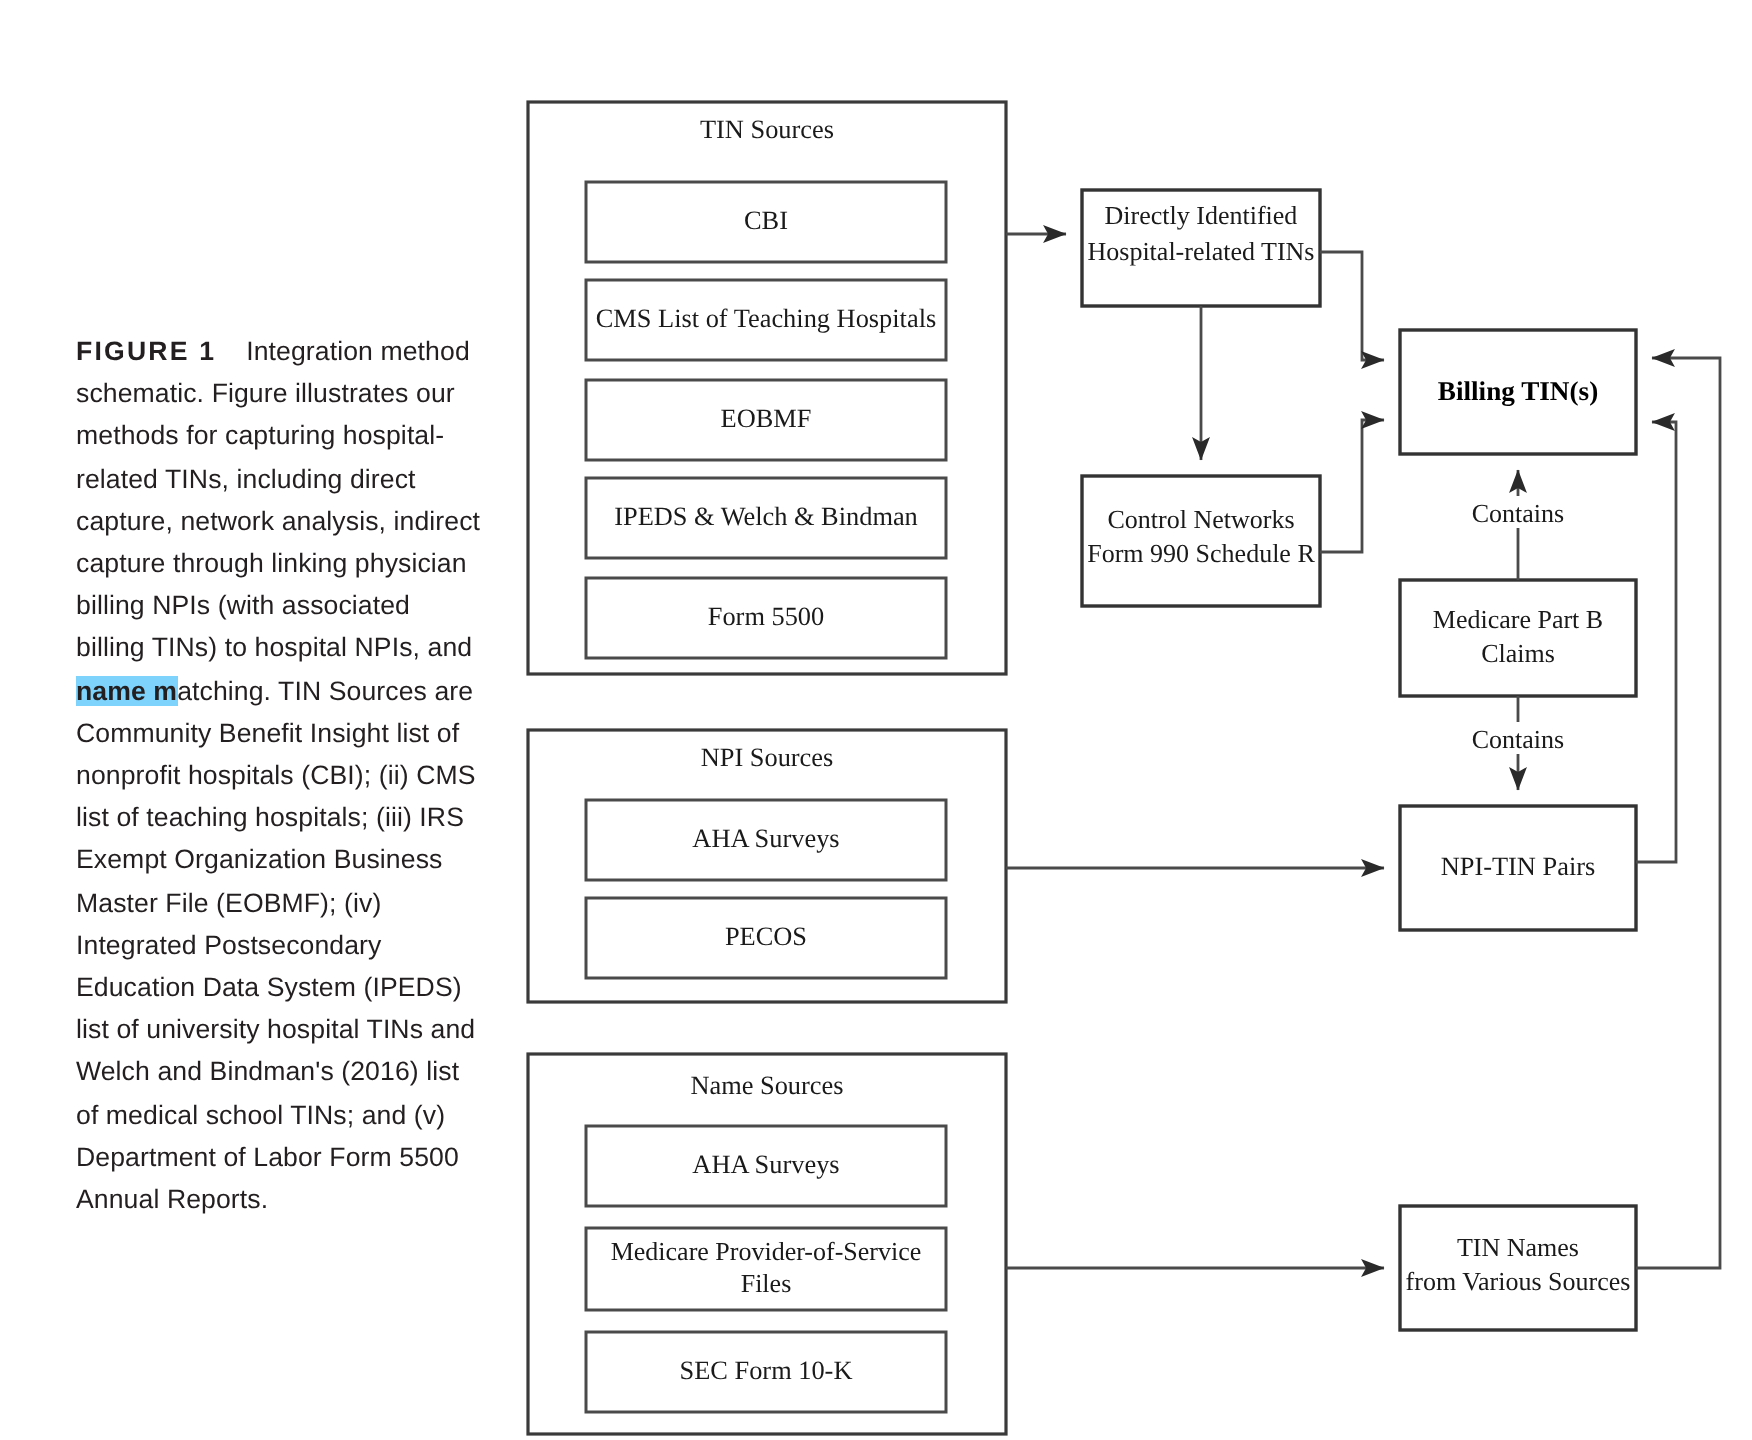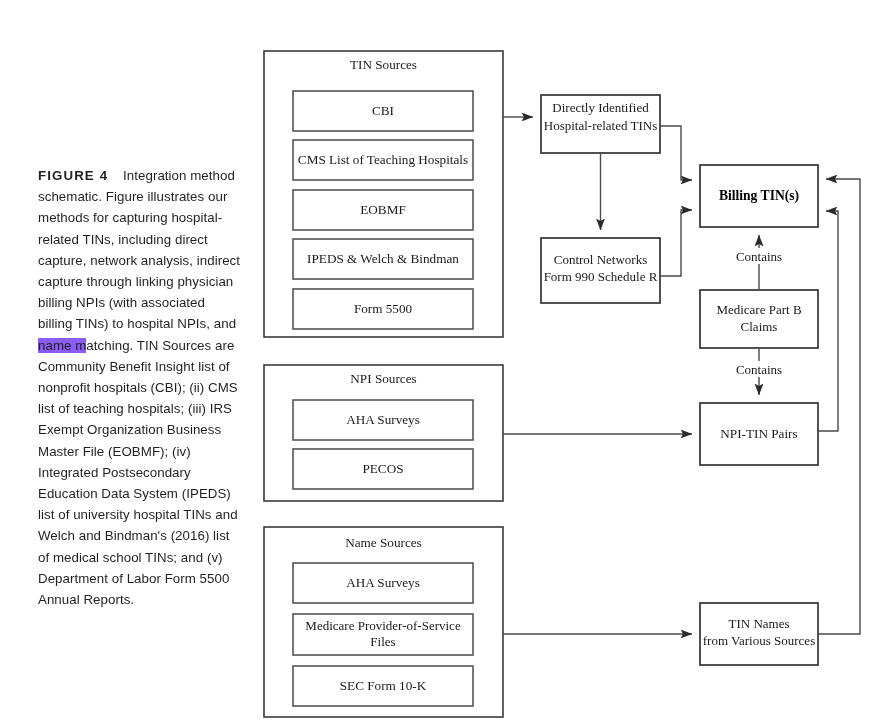--- a/index.html
+++ b/index.html
@@ -33,21 +33,22 @@
     letter-spacing: 0.05px;
   }
   #caption .fig-label {
     font-weight: bold;
     letter-spacing: 1.1px;
   }
   #caption .fig-title {
     font-weight: normal;
   }
   .sel-highlight {
-    background: #8b5cf6;
+    background: #7dd3fc;
+    font-weight: bold;
   }
   
   #diagram {
     position: absolute;
     left: 0;
     top: 0;
     width: 876px;
     height: 720px;
     margin-top: 20px;
   }
@@ -99,21 +100,21 @@
     fill: #1a1a1a;
     text-anchor: middle;
   }
 </style>
 </head>
 <body>
 
 <div id="page">
 
   <div id="caption">
-    <span class="fig-label">FIGURE 4</span><span>&nbsp;&nbsp;&nbsp;&nbsp;</span><span class="fig-title">Integration method schematic.</span>
+    <span class="fig-label">FIGURE 1</span><span>&nbsp;&nbsp;&nbsp;&nbsp;</span><span class="fig-title">Integration method schematic.</span>
     <span>Figure illustrates our methods for capturing hospital-related TINs, including direct capture, network analysis, indirect capture through linking physician billing NPIs (with associated billing TINs) to hospital NPIs, and </span><span class="sel-highlight">name m</span><span>atching. TIN Sources are Community Benefit Insight list of nonprofit hospitals (CBI); (ii) CMS list of teaching hospitals; (iii) IRS Exempt Organization Business Master File (EOBMF); (iv) Integrated Postsecondary Education Data System (IPEDS) list of university hospital TINs and Welch and Bindman's (2016) list of medical school TINs; and (v) Department of Labor Form 5500 Annual Reports.</span>
   </div>
 
   <div id="diagram">
   <svg width="876" height="720" viewBox="0 0 876 720" xmlns="http://www.w3.org/2000/svg">
     <defs>
       <marker id="arrow" markerWidth="9" markerHeight="9" refX="8.2" refY="3.2" orient="auto" markerUnits="strokeWidth">
         <path d="M0,0 L8.4,3.2 L0,6.4 L1.8,3.2 z" fill="#2a2a2a"></path>
       </marker>
     </defs>

